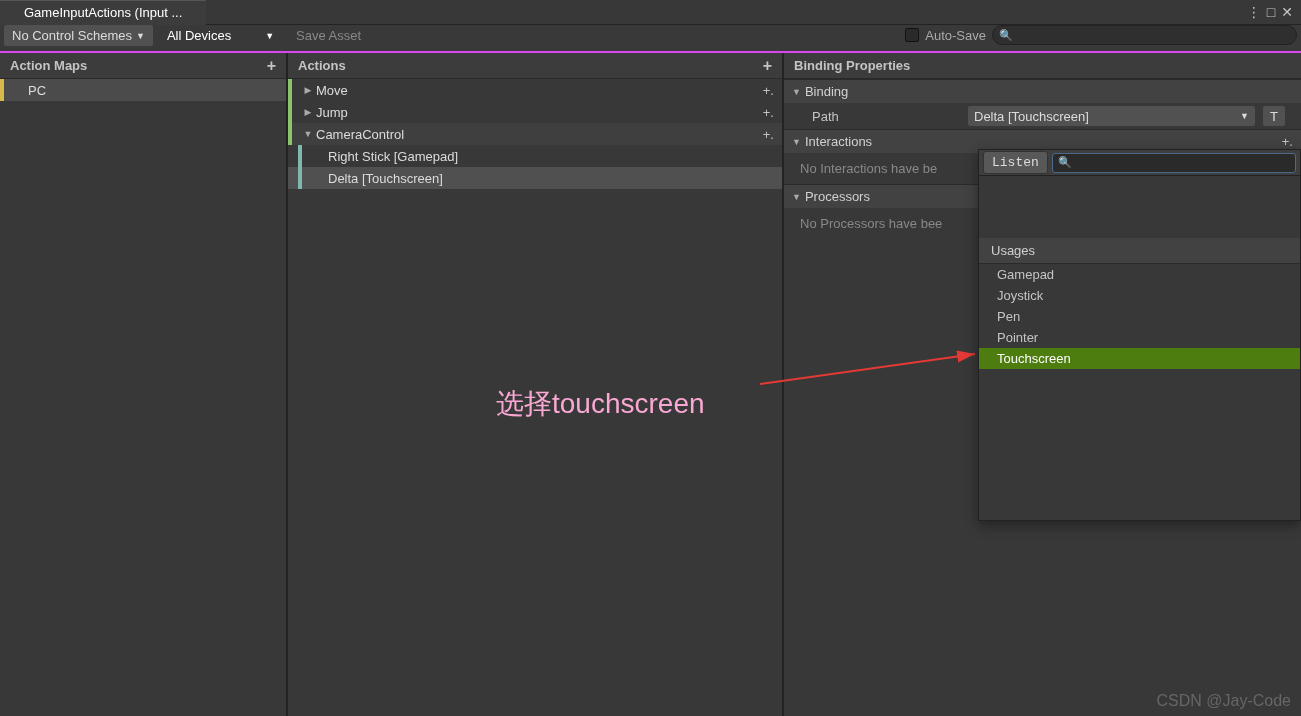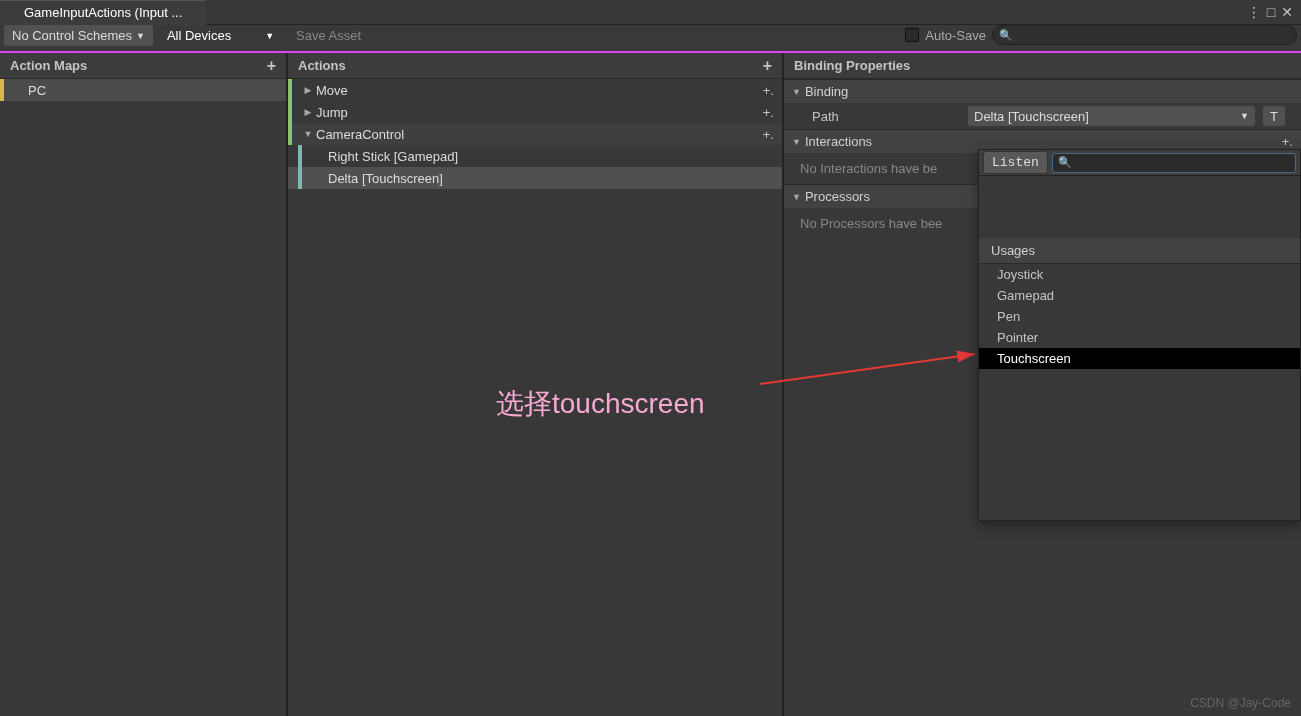--- a/index.html
+++ b/index.html
@@ -53,25 +53,25 @@
   .prop-dd .tri-down { margin-left: auto; font-size: 9px; }
   .t-btn { width: 22px; height: 20px; background: #515151; border-radius: 2px; display: flex; align-items: center; justify-content: center; color: #dcdcdc; cursor: default; }
   .empty-msg { color: #888; padding: 8px 16px; }
   
   .popup { position: absolute; top: 149px; left: 978px; width: 323px; background: #383838; border: 1px solid #222; box-shadow: 0 4px 12px rgba(0,0,0,0.4); z-index: 10; height: 372px; }
   .popup-top { height: 26px; background: #3e3e3e; display: flex; align-items: center; padding: 4px; gap: 4px; border-bottom: 1px solid #222; }
   .listen-btn { background: #585858; color: #dcdcdc; padding: 3px 8px; border-radius: 3px; border: 1px solid #333; cursor: default; font-family: Liberation Mono, monospace; }
   .popup-search { flex: 1; height: 20px; background: #2a2a2a; border: 1px solid #4a6a8a; border-radius: 3px; display: flex; align-items: center; padding: 0 6px; color: #888; }
   .popup-sect { height: 26px; background: #424242; display: flex; align-items: center; padding: 0 12px; color: #d0d0d0; border-bottom: 1px solid #2a2a2a; margin-top: 36px; }
   .popup-item { height: 21px; display: flex; align-items: center; padding: 0 18px; color: #c4c4c4; cursor: default; }
-  .popup-item.hl { background: #000000; color: #fff; }
+  .popup-item.hl { background: #4d7c0f; color: #fff; }
   
   .annotation { position: absolute; top: 385px; left: 496px; color: #f9a8d4; font-size: 28px; font-family: "Microsoft YaHei", sans-serif; z-index: 5; pointer-events: none; }
   .arrow-svg { position: absolute; top: 346px; left: 760px; z-index: 5; pointer-events: none; }
-  .watermark { position: absolute; bottom: 6px; right: 10px; color: #666; font-size: 12px; z-index: 2; }
+  .watermark { position: absolute; bottom: 6px; right: 10px; color: #666; font-size: 16px; z-index: 2; }
   .mag { font-size: 11px; }
 </style>
 </head>
 <body>
 
 <div class="titlebar">
   <div class="tab">
     <span>GameInputActions (Input ...</span>
   </div>
   <div class="title-controls">
@@ -193,22 +193,22 @@
 
 <div class="popup">
   <div class="popup-top">
     <div class="listen-btn">Listen</div>
     <div class="popup-search">
         <span class="mag">🔍</span>
       </div>
   </div>
   <div style="height:26px"></div>
   <div class="popup-sect">Usages</div>
+  <div class="popup-item">Gamepad</div>
   <div class="popup-item">Joystick</div>
-  <div class="popup-item">Gamepad</div>
   <div class="popup-item">Pen</div>
   <div class="popup-item">Pointer</div>
   <div class="popup-item hl">Touchscreen</div>
 </div>
 
 <div class="annotation">选择touchscreen</div>
 <svg class="arrow-svg" width="230" height="40">
   <defs>
       <marker id="ah" markerWidth="10" markerHeight="10" refX="9" refY="3" orient="auto">
         <path d="M0,0 L0,6 L9,3 z" fill="#e53935"></path>

